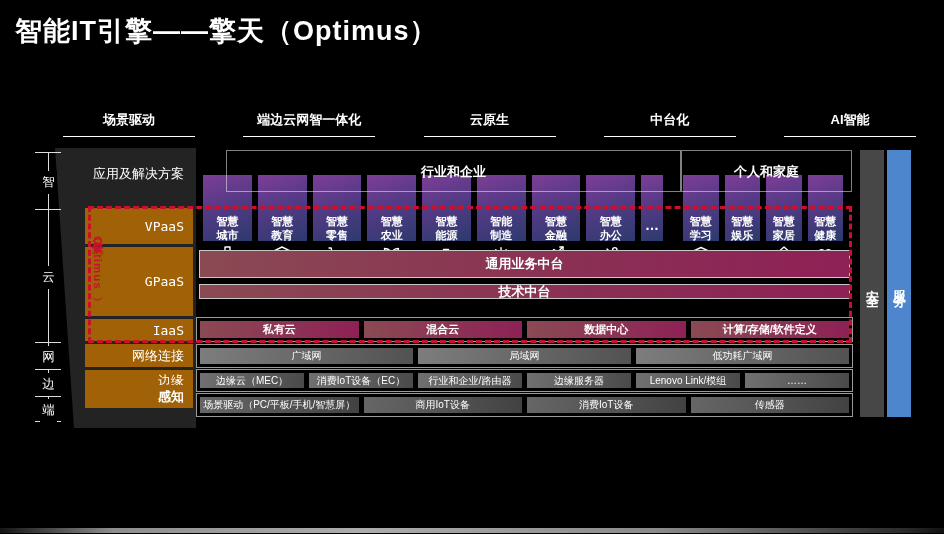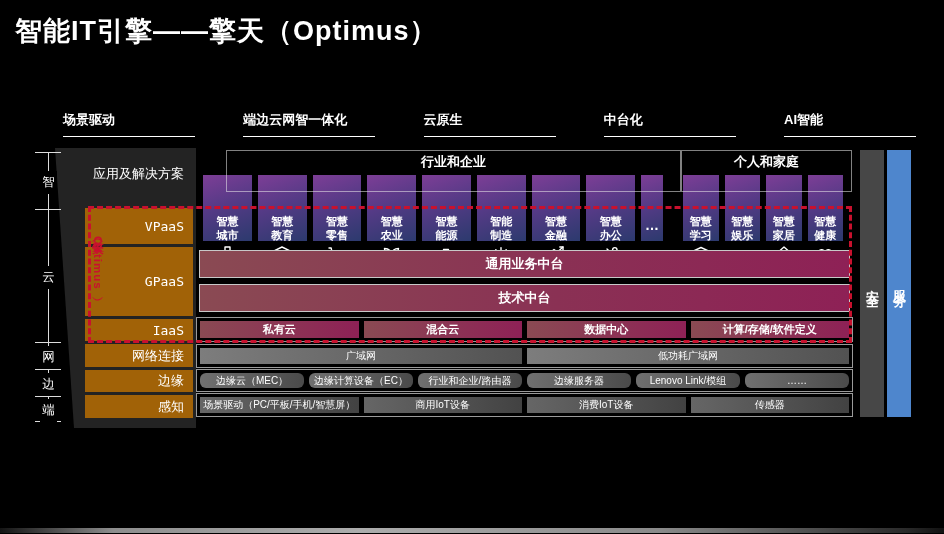--- a/index.html
+++ b/index.html
@@ -3,37 +3,37 @@
 <meta charset="utf-8">
 <style>
   html,body{margin:0;padding:0;background:#000;}
   body{width:944px;height:534px;overflow:hidden;font-family:"Liberation Sans","DejaVu Sans",sans-serif;color:#fff;}
   #slide{position:relative;width:944px;height:534px;background:#000;}
   .abs{position:absolute;box-sizing:border-box;}
 
   #page-title{left:15px;top:13px;font-size:27px;font-weight:700;letter-spacing:1px;white-space:nowrap;}
 
   #pillars{left:63px;top:111px;width:853px;display:flex;justify-content:space-between;}
-  .pillar{width:132px;font-size:13px;font-weight:700;padding-bottom:7px;border-bottom:1px solid #fff;}
+  .pillar{width:132px;text-align:center;font-size:13px;font-weight:700;padding-bottom:7px;border-bottom:1px solid #fff;}
 
   
   #funnel{left:0;top:0;width:944px;height:534px;background:#232323;
           clip-path:polygon(55px 148px,196px 148px,196px 428px,74px 428px);z-index:0;}
   .axis-line{width:1px;background:#ddd;left:48px;z-index:1;}
   .axis-cap{height:1px;width:26px;background:#ddd;left:35px;z-index:1;}
   .axis-label{left:40px;width:17px;text-align:center;font-size:12.5px;background:#000;padding:3px 0;z-index:2;}
 
   .left-row{left:85px;width:108px;background:#a16207;display:flex;align-items:center;
             justify-content:flex-end;padding-right:9px;font-size:13px;z-index:2;}
   .left-row.plain{background:transparent;left:60px;width:133px;}
   .left-row.mono{font-family:"DejaVu Sans Mono","Liberation Mono",monospace;font-size:13px;}
 
   
   .bracket{border:1px solid rgba(235,235,235,.55);z-index:4;pointer-events:none;}
-  .bracket-header{position:absolute;top:2px;left:0;width:100%;text-align:center;font-size:13px;font-weight:600;}
+  .bracket-header{position:absolute;top:12px;left:0;width:100%;text-align:center;font-size:13px;font-weight:600;}
   .tile-row{display:flex;gap:6px;z-index:2;}
   .tile{flex:1;display:flex;flex-direction:column;align-items:center;justify-content:space-between;
         background:linear-gradient(160deg,#7d3e96 0%,#553a86 45%,#2c3a6e 100%);}
   .tile-label{font-size:11px;line-height:1.3;text-align:right;padding-top:4px;white-space:pre-line;font-weight:600;margin-top:35px;}
   .tile-icon{height:24px;margin-bottom:5px;}
   .tile-icon svg{width:24px;height:24px;display:block;}
   .tile.narrow{flex:0 0 22px;justify-content:center;}
   .tile.narrow .tile-label{padding-top:0;font-size:14px;font-weight:700;}
 
   
@@ -43,21 +43,21 @@
 
   
   .platform-bar{left:199px;width:651px;display:flex;align-items:center;justify-content:center;
                 font-size:13px;font-weight:600;border:1px solid #c8c8c8;
                 background:linear-gradient(90deg,#8a4a53 0%,#8a3154 55%,#8e2156 100%);z-index:2;text-align:right;}
 
   .row-frame{left:196px;width:657px;border:1px solid #9a9a9a;display:flex;gap:5px;padding:3px;z-index:2;}
   .row-box{flex:1;display:flex;align-items:center;justify-content:center;font-size:10px;white-space:nowrap;}
   .maroon{background:linear-gradient(90deg,#8a4a53 0%,#8e2156 100%);font-size:11px;font-weight:600;}
   .gray-net{background:linear-gradient(90deg,#7d7d7d 0%,#525252 100%);}
-  .gray-edge{background:linear-gradient(90deg,#707070 0%,#4a4a4a 100%);border-radius:6px;}
+  .gray-edge{background:linear-gradient(90deg,#707070 0%,#4a4a4a 100%);}
   .gray-dev{background:linear-gradient(90deg,#666 0%,#424242 100%);}
 
   
   .right-bar{top:150px;width:24px;height:267px;display:flex;align-items:center;justify-content:center;z-index:2;}
   .right-bar span{writing-mode:vertical-rl;text-orientation:upright;font-size:13px;letter-spacing:5px;font-weight:600;}
 
   #bottom-strip{left:0;top:528px;width:944px;height:5px;
     background:linear-gradient(90deg,#141414 0%,#8e8e8e 12%,#adadad 38%,#8a8a8a 70%,#2a2a2a 96%,#111 100%);}
 </style>
 </head>
@@ -88,21 +88,21 @@
       <div class="abs axis-label" style="top: 372.5px;">边</div>
       <div class="abs axis-label" style="top: 398.5px;">端</div>
     </div>
   <div id="left-rows">
       <div class="abs left-row plain" style="top: 150px; height: 48px;">应用及解决方案</div>
       <div class="abs left-row mono" style="top: 208px; height: 36px;">VPaaS</div>
       <div class="abs left-row mono" style="top: 247px; height: 69px;">GPaaS</div>
       <div class="abs left-row mono" style="top: 319px; height: 22px;">IaaS</div>
       <div class="abs left-row" style="top: 344px; height: 23px;">网络连接</div>
       <div class="abs left-row" style="top: 370px; height: 22px;">边缘</div>
-      <div class="abs left-row" style="top: 395px; height: 23px;">感知</div>
+      <div class="abs left-row" style="top: 385px; height: 23px; font-weight: bold;">感知</div>
     </div>
 
   <div id="tile-groups">
       <div class="abs bracket" style="left: 226px; top: 150px; width: 455px; height: 42px;">
         <div class="bracket-header">行业和企业</div>
       </div>
       <div class="abs tile-row" style="left: 203px; top: 175px; width: 460px; height: 66px;">
         <div class="tile">
           <div class="tile-label">智慧
 城市</div>
@@ -244,36 +244,37 @@
           </div>
         </div>
       </div>
     </div>
 
   <div class="abs" id="optimus-box" style="left:88px;top:206px;width:764px;height:137px;"></div>
   <div class="abs" id="optimus-label" style="left:90px;top:233px;height:84px;">擎天（Optimus）</div>
 
   <div id="platform-bars">
       <div class="abs platform-bar" style="top: 250px; height: 28px;">通用业务中台</div>
-      <div class="abs platform-bar" style="top: 284px; height: 28px;">技术中台</div>
+      <div class="abs platform-bar" style="top: 284px; height: 15px;">技术中台</div>
     </div>
   <div id="lower-rows">
       <div class="abs row-frame" style="top: 317px; height: 25px;">
         <div class="row-box maroon">私有云</div>
         <div class="row-box maroon">混合云</div>
         <div class="row-box maroon">数据中心</div>
         <div class="row-box maroon">计算/存储/软件定义</div>
       </div>
       <div class="abs row-frame" style="top: 344px; height: 24px;">
         <div class="row-box gray-net">广域网</div>
+        <div class="row-box gray-net">局域网</div>
         <div class="row-box gray-net">低功耗广域网</div>
       </div>
       <div class="abs row-frame" style="top: 369px; height: 23px;">
         <div class="row-box gray-edge">边缘云（MEC）</div>
-        <div class="row-box gray-edge">边缘计算设备（EC）</div>
+        <div class="row-box gray-edge">消费IoT设备（EC）</div>
         <div class="row-box gray-edge">行业和企业/路由器</div>
         <div class="row-box gray-edge">边缘服务器</div>
         <div class="row-box gray-edge">Lenovo Link/模组</div>
         <div class="row-box gray-edge">……</div>
       </div>
       <div class="abs row-frame" style="top: 393px; height: 24px;">
         <div class="row-box gray-dev">场景驱动（PC/平板/手机/智慧屏）</div>
         <div class="row-box gray-dev">商用IoT设备</div>
         <div class="row-box gray-dev">消费IoT设备</div>
         <div class="row-box gray-dev">传感器</div>

